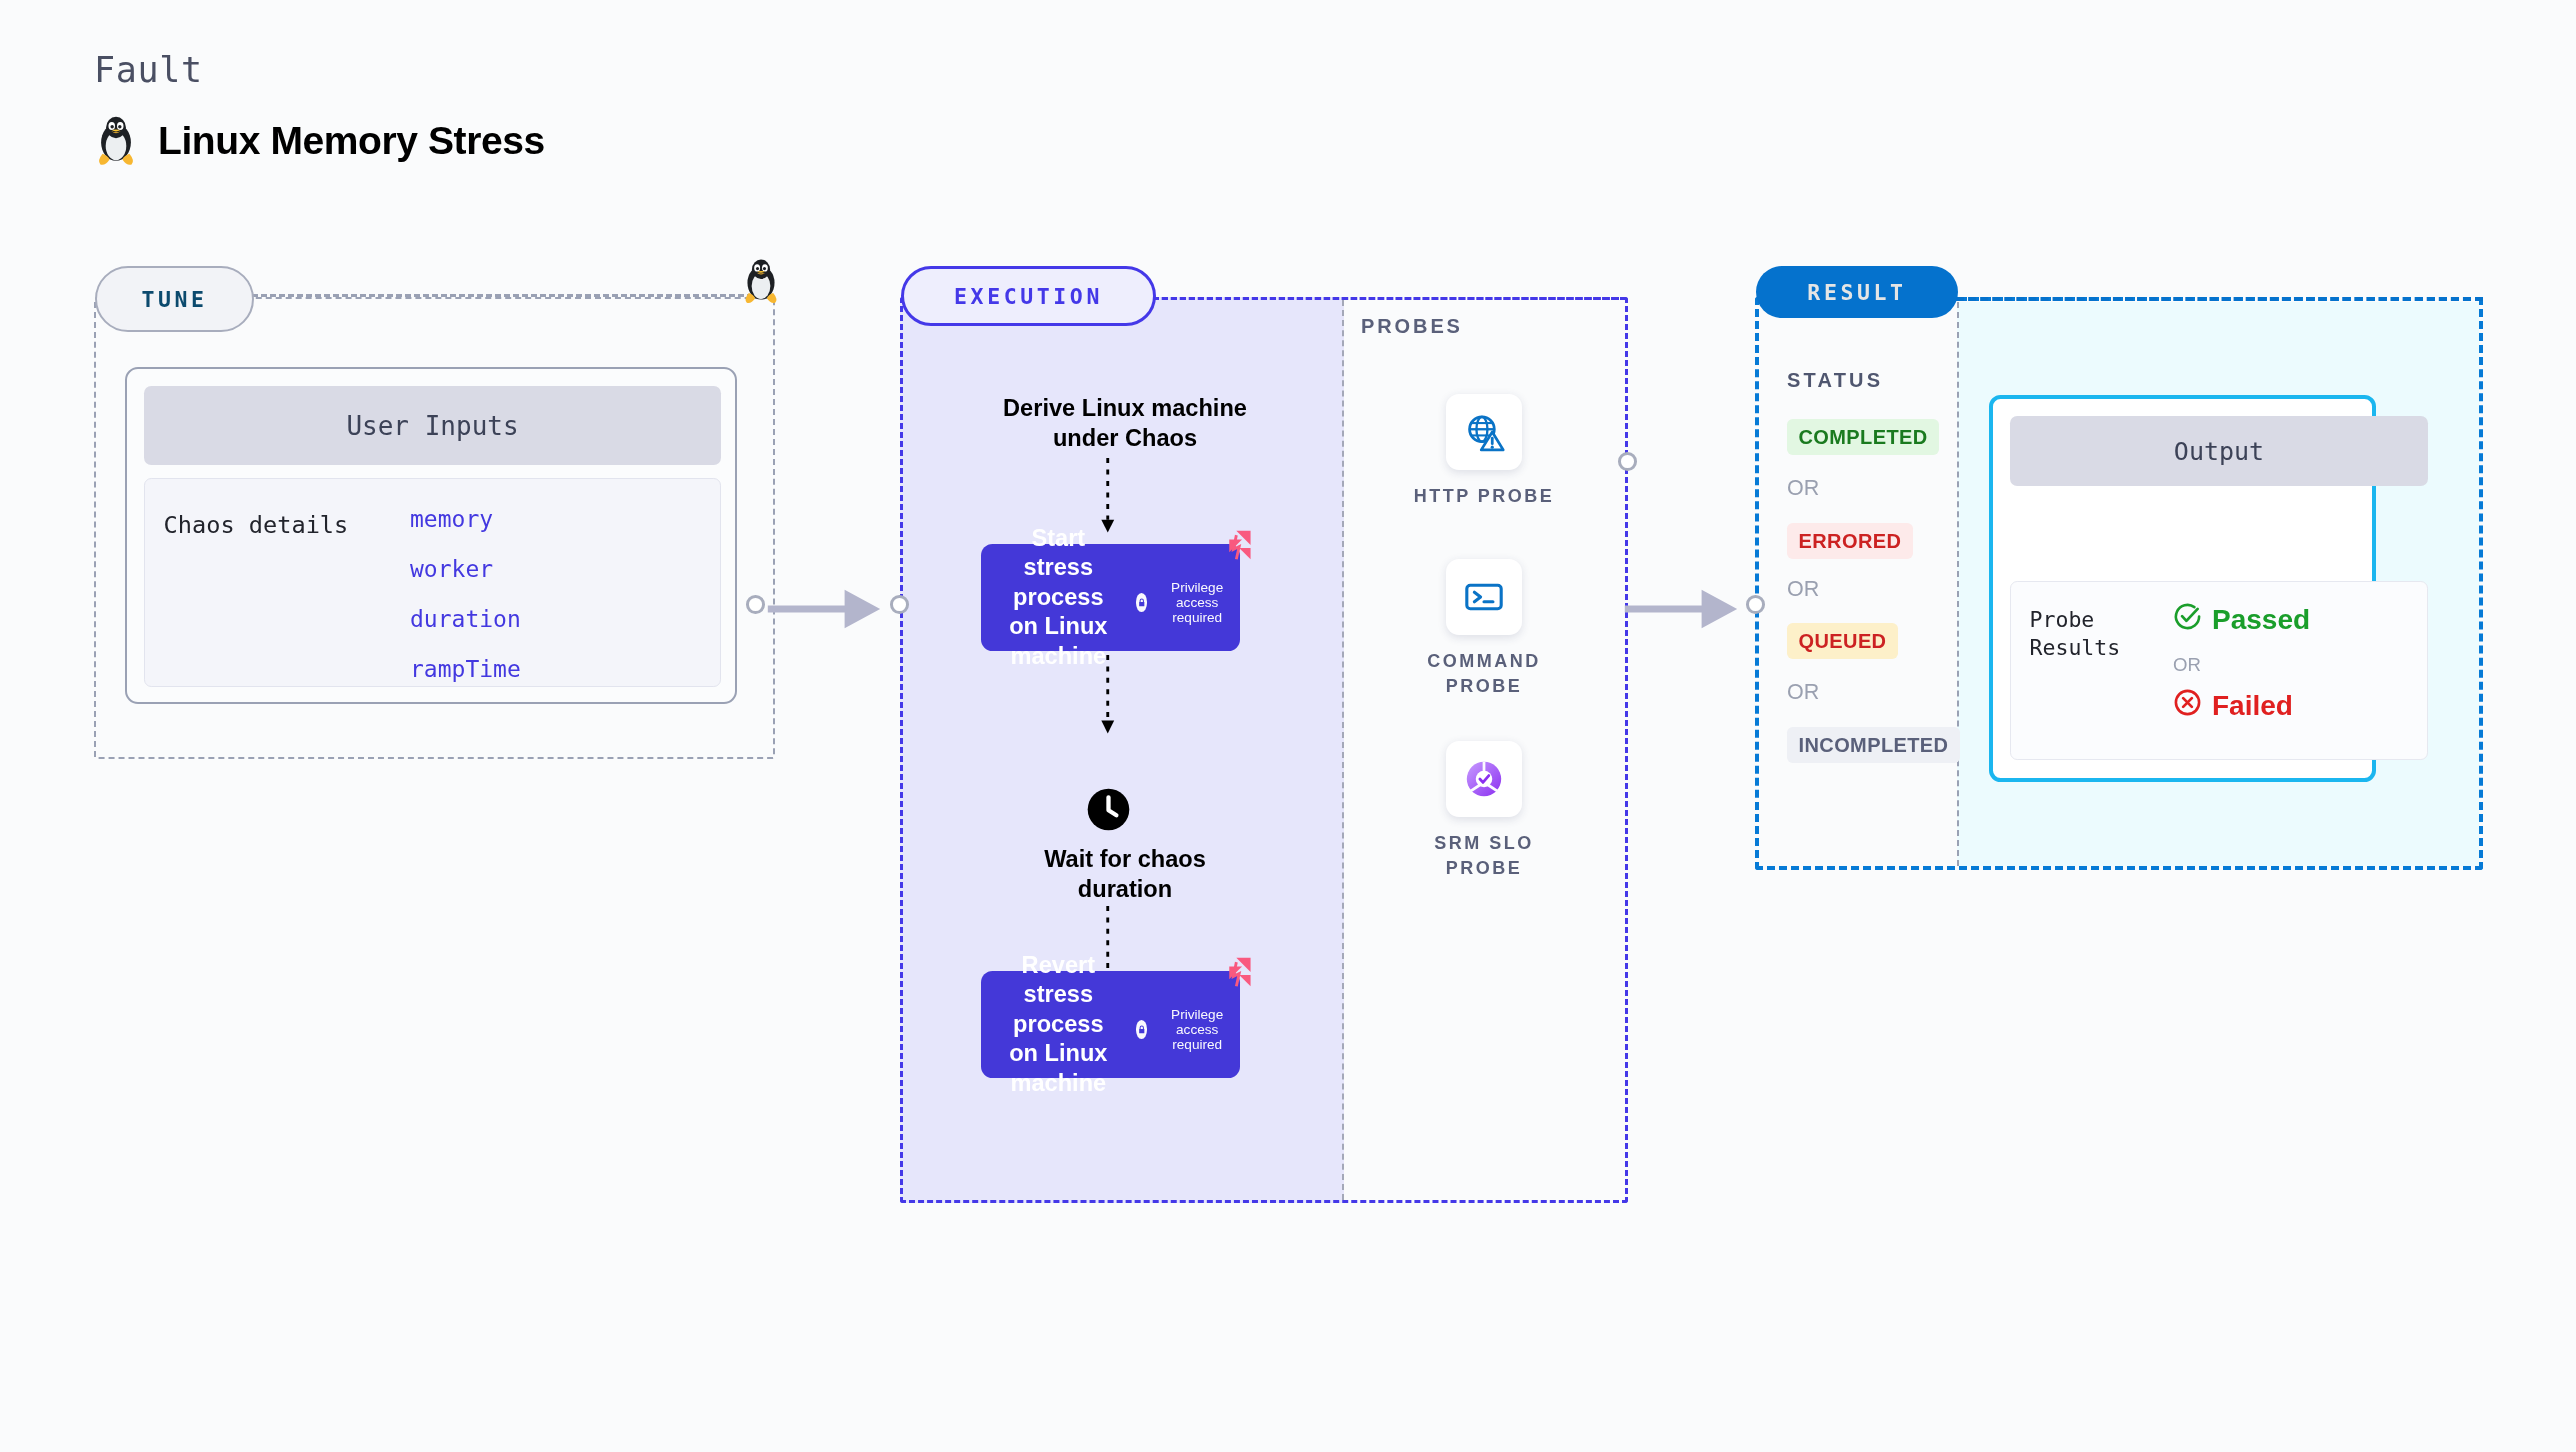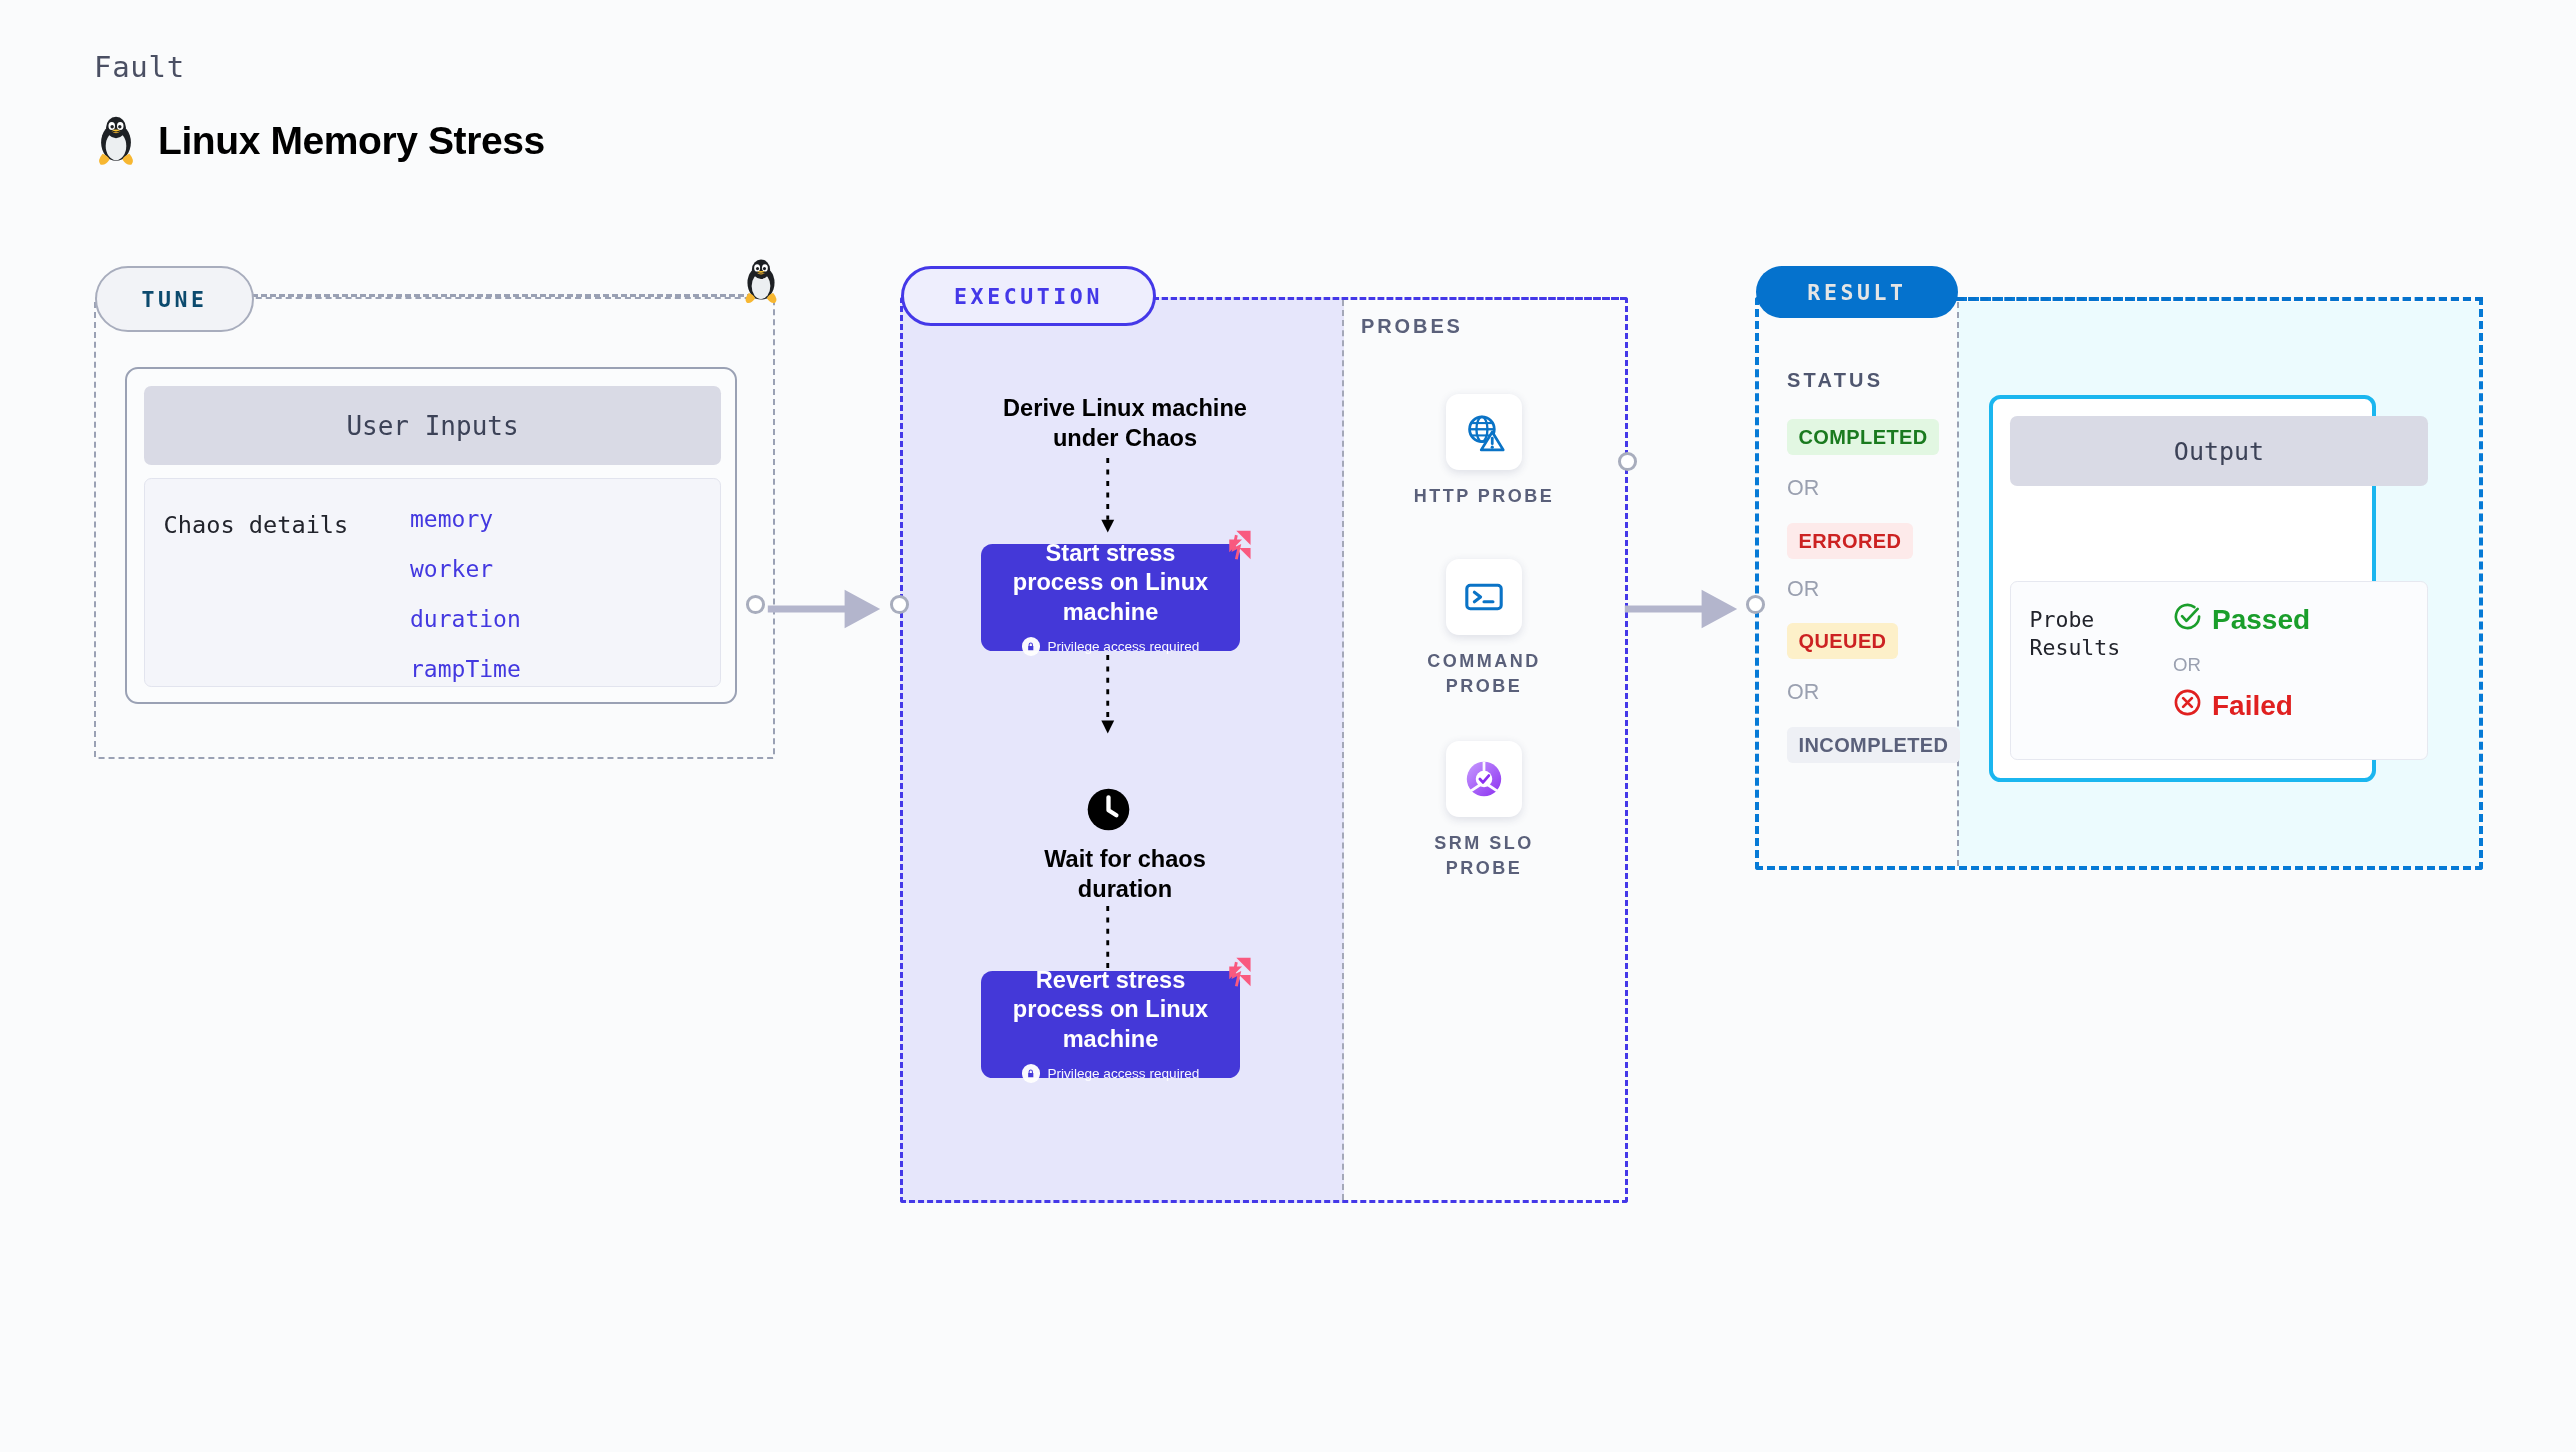--- a/index.html
+++ b/index.html
@@ -7,21 +7,21 @@
     width:2576px;height:1452px;
     background:#fafbfc;
     font-family:"Liberation Sans",sans-serif;
     position:relative;overflow:hidden;
   }
 
   
   #fault-label{
     position:absolute;left:94px;top:50px;
     font-family:"DejaVu Sans Mono","Liberation Mono",monospace;
-    font-size:29px;color:#4a4f63;letter-spacing:0.7px;
+    font-size:35px;color:#4a4f63;letter-spacing:0.7px;
   }
   #fault-title-row{position:absolute;left:94px;top:115px;display:flex;align-items:center;gap:20px;}
   #fault-title{font-size:39px;font-weight:bold;color:#000;letter-spacing:-0.4px;}
 
   
   .penguin{display:block;}
 
   
   .region{position:absolute;box-sizing:border-box;}
   .pill{
@@ -90,21 +90,21 @@
   }
 
   .flow-text{
     position:absolute;text-align:center;font-weight:bold;color:#000;
     font-size:23.6px;line-height:1.27;
   }
   .dot-arrow{position:absolute;}
   .action-card{
     position:absolute;background:#4438d8;border-radius:11.5px;
     color:#fff;text-align:center;box-sizing:border-box;
-    display:flex;flex-direction:column;align-items:center;justify-content:center;
+    display:flex;flex-direction:row;align-items:center;justify-content:center;
   }
   .action-title{font-size:23.6px;font-weight:bold;line-height:1.25;padding:0 20px;}
   .action-sub{display:flex;align-items:center;gap:7.2px;margin-top:10px;font-size:13.6px;opacity:.97;}
   .lock-badge{
     width:18.6px;height:18.6px;border-radius:50%;background:#fff;
     display:flex;align-items:center;justify-content:center;
   }
   .corner-logo{position:absolute;right:-11.5px;top:-15.8px;}
 
   

